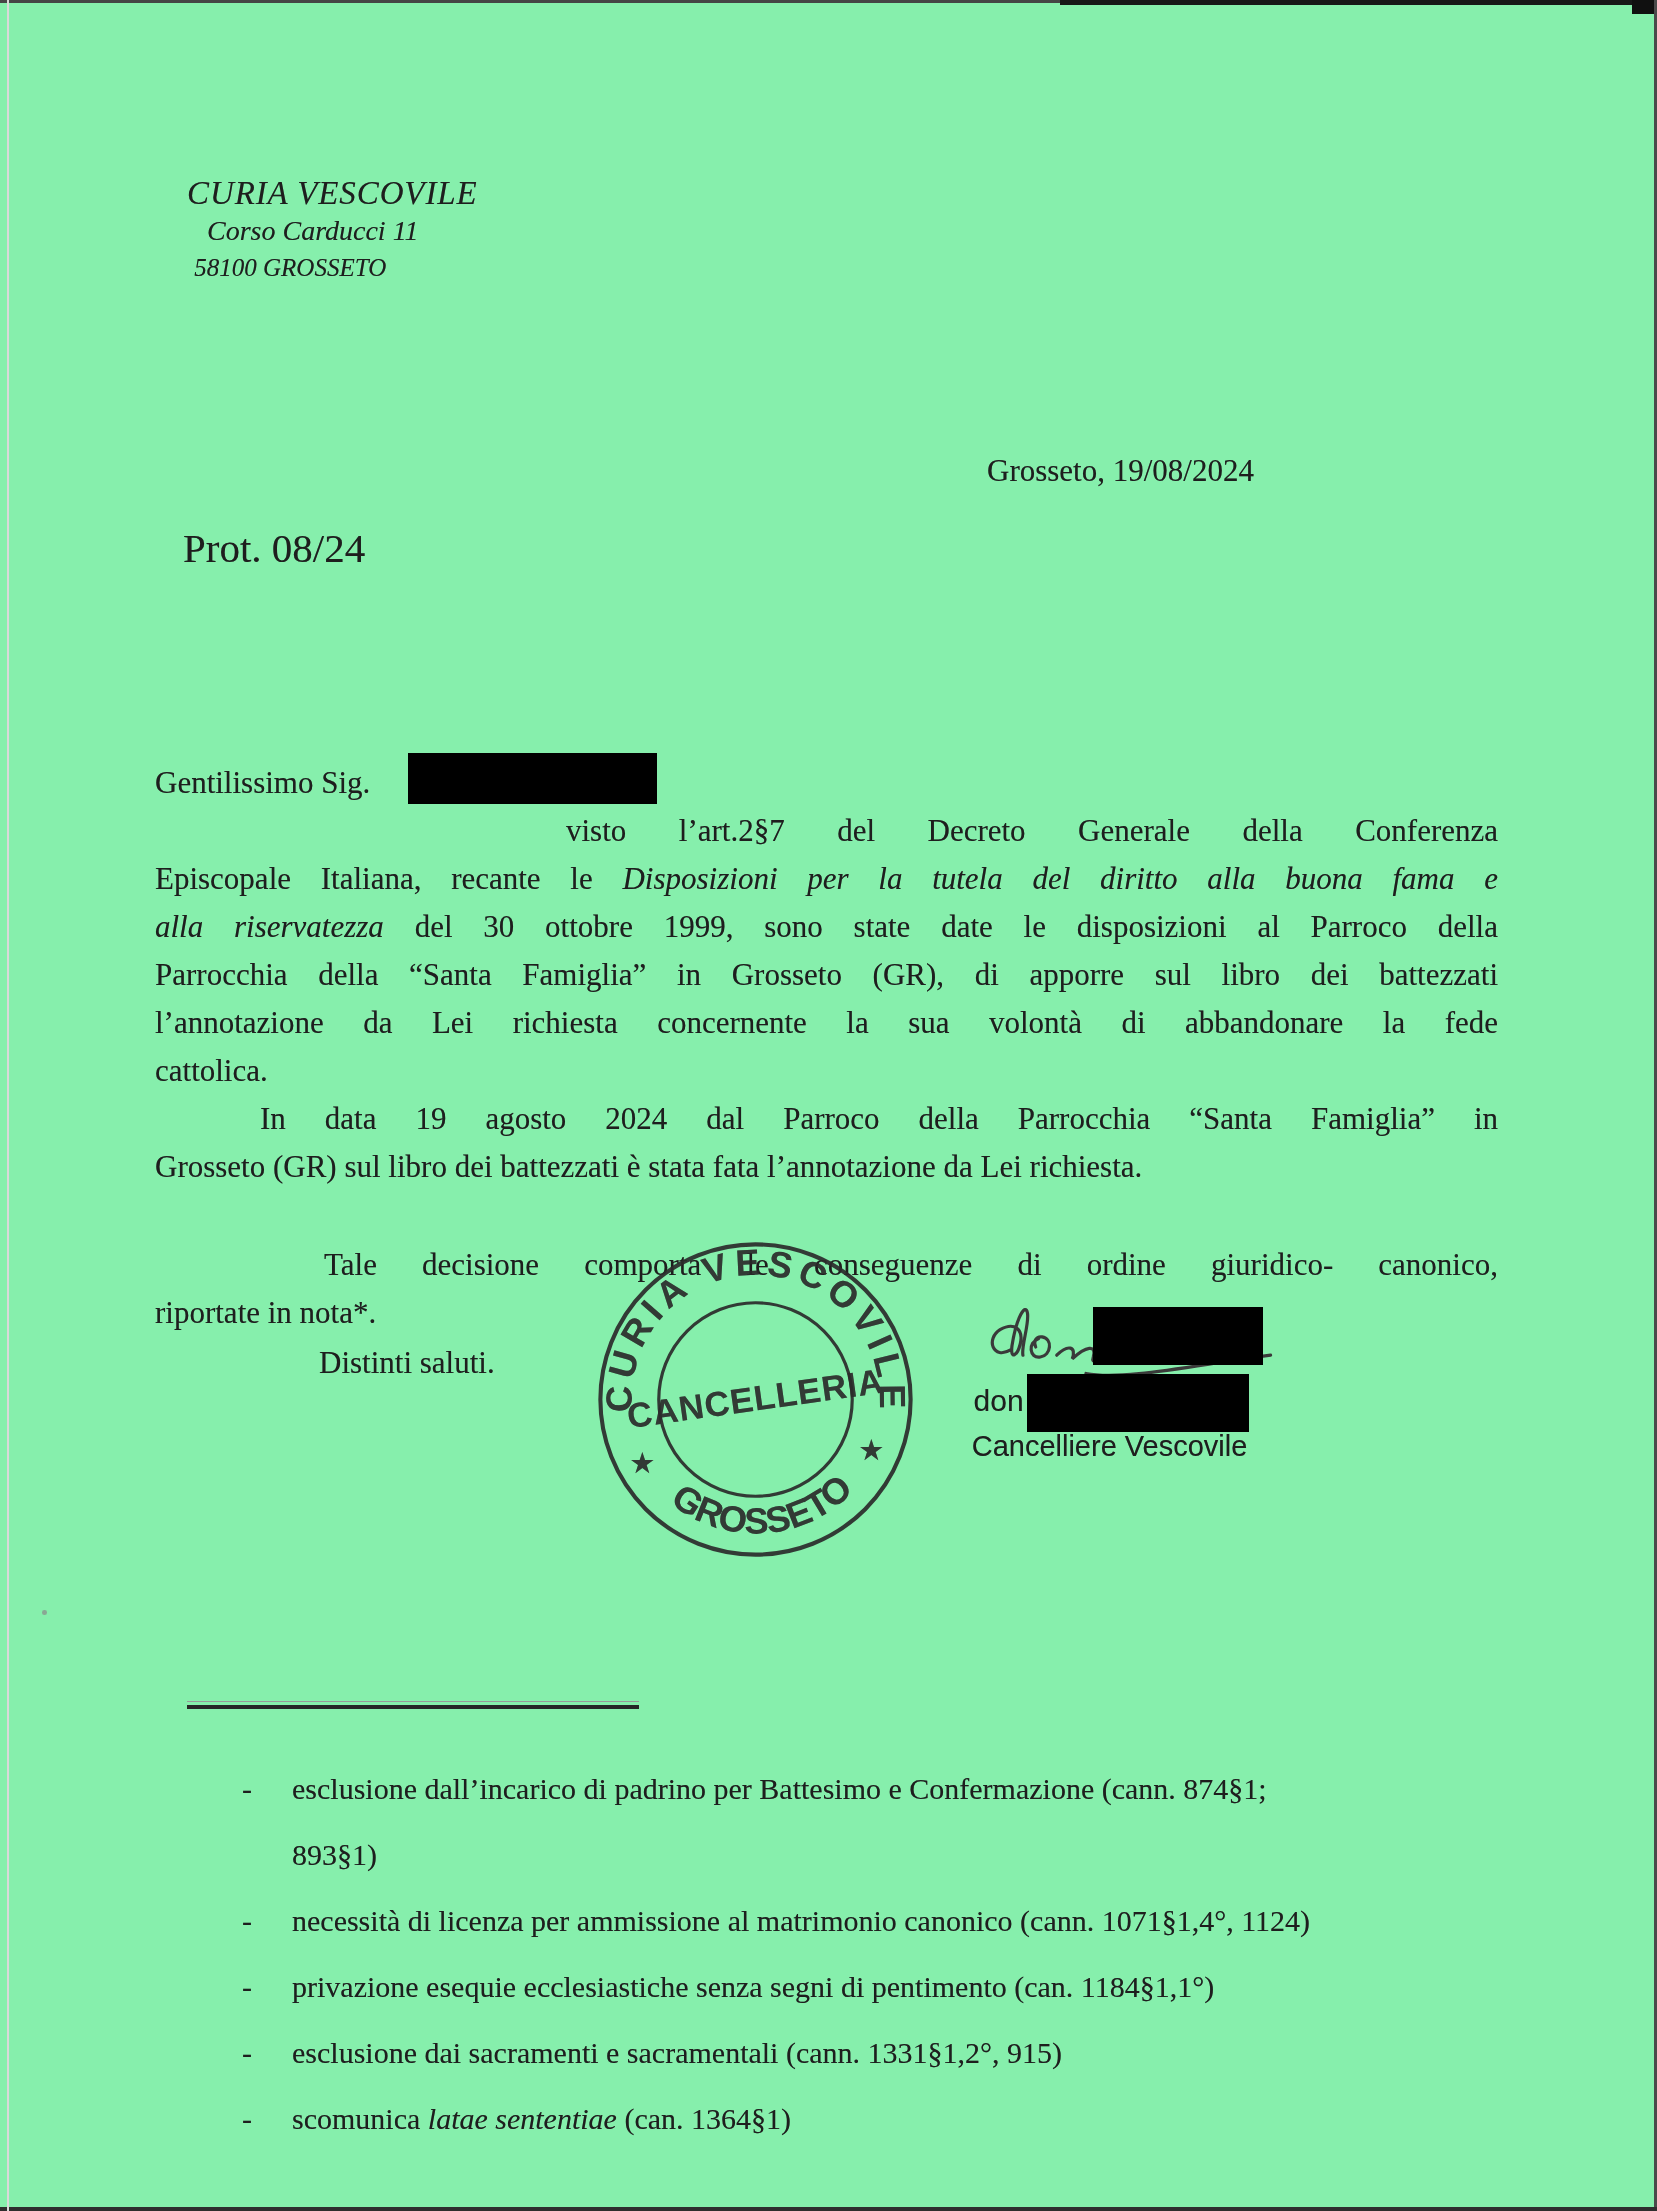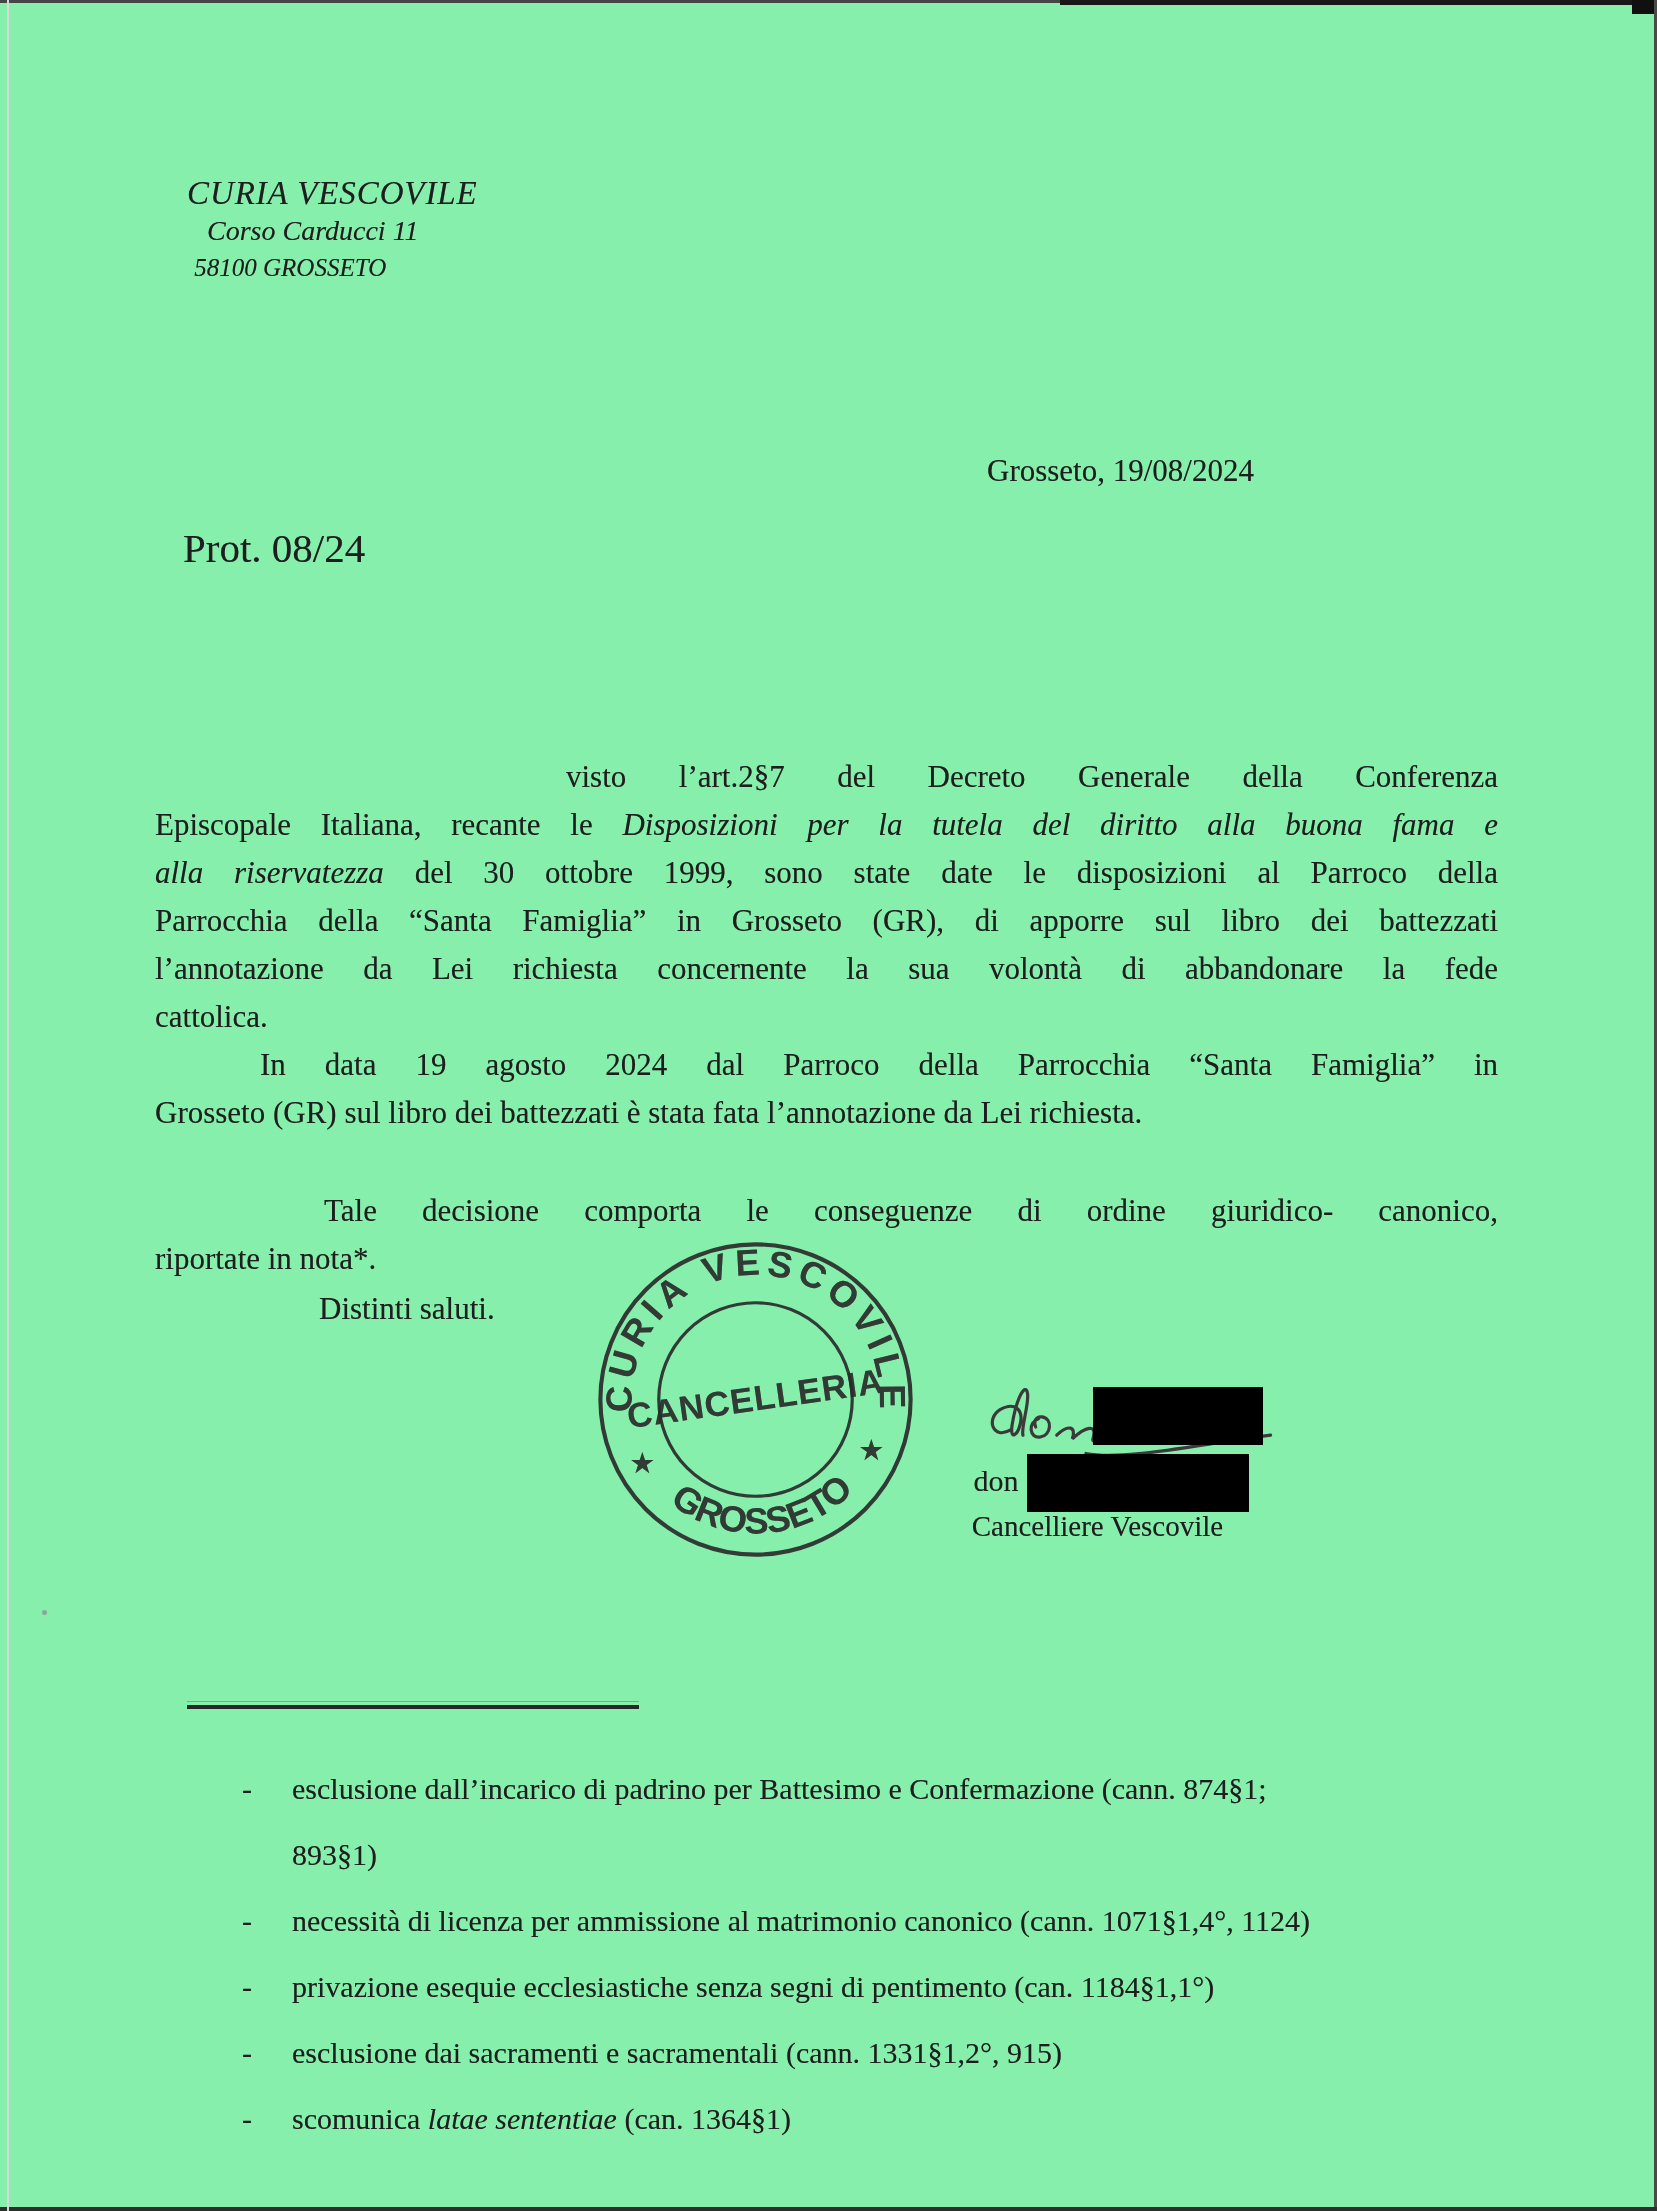--- a/index.html
+++ b/index.html
@@ -32,21 +32,21 @@
   .it{font-style:italic;}
 
   .redact{background:#000;}
   .redact-recipient{display:inline-block;width:249px;height:51px;margin-left:38px;vertical-align:-11px;}
 
   .closing{margin-top:2px;padding-left:164px;line-height:48px;}
 
   .stamp-wrap{position:absolute;left:573px;top:1217px;width:365px;height:365px;}
   .stamp-wrap svg{display:block;}
 
-  .sig-block{position:absolute;left:969px;top:1371px;width:439px;height:201px;font-family:Liberation Serif, serif;}
+  .sig-block{position:absolute;left:969px;top:1291px;width:439px;height:201px;font-family:Liberation Sans, sans-serif;}
   .sig-ink{position:absolute;left:0;top:0;z-index:1;}
   .redact-sig{position:absolute;left:124px;top:16.4px;width:170px;height:58px;z-index:2;}
   .redact-name{position:absolute;left:58px;top:83px;width:222px;height:58px;z-index:2;}
   .sig-typed{position:absolute;left:4.6px;top:93px;font-size:30px;z-index:3;}
   .sig-role{position:absolute;left:2.7px;top:139px;font-size:29px;z-index:3;}
 
   .fn-sep-faint{position:absolute;left:187px;top:1701px;width:452px;height:0.9px;background:#999;}
   .fn-sep{position:absolute;left:187px;top:1705px;width:452px;height:3.7px;background:#262626;}
 
   .fn-list{position:absolute;left:242px;top:1756px;width:1224px;font-size:30px;}
@@ -70,20 +70,23 @@
   <div class="letterhead">
     <div class="lh-org">CURIA VESCOVILE</div>
     <div class="lh-addr">Corso Carducci 11</div>
     <div class="lh-city">58100 GROSSETO</div>
   </div>
 
   <div class="place-date">Grosseto, 19/08/2024</div>
   <div class="protocol">Prot. 08/24</div>
 
   <div class="letter-body">
+    <div class="bline left">
+      <span>Gentilissimo Sig.</span><span class="redact redact-recipient"></span>
+    </div>
     <div id="paragraphs">
         <div class="para">
           <div class="bline just" style="padding-left: 411px;"><span>visto l’art.2§7 del Decreto Generale della Conferenza</span></div>
           <div class="bline just"><span>Episcopale Italiana, recante le </span><span class="it">Disposizioni per la tutela del diritto alla buona fama e</span></div>
           <div class="bline just"><span class="it">alla riservatezza</span><span> del 30 ottobre 1999, sono state date le disposizioni al Parroco della</span></div>
           <div class="bline just"><span>Parrocchia della “Santa Famiglia” in Grosseto (GR), di apporre sul libro dei battezzati</span></div>
           <div class="bline just"><span>l’annotazione da Lei richiesta concernente la sua volontà di abbandonare la fede</span></div>
           <div class="bline left"><span>cattolica.</span></div>
         </div>
         <div class="para">

